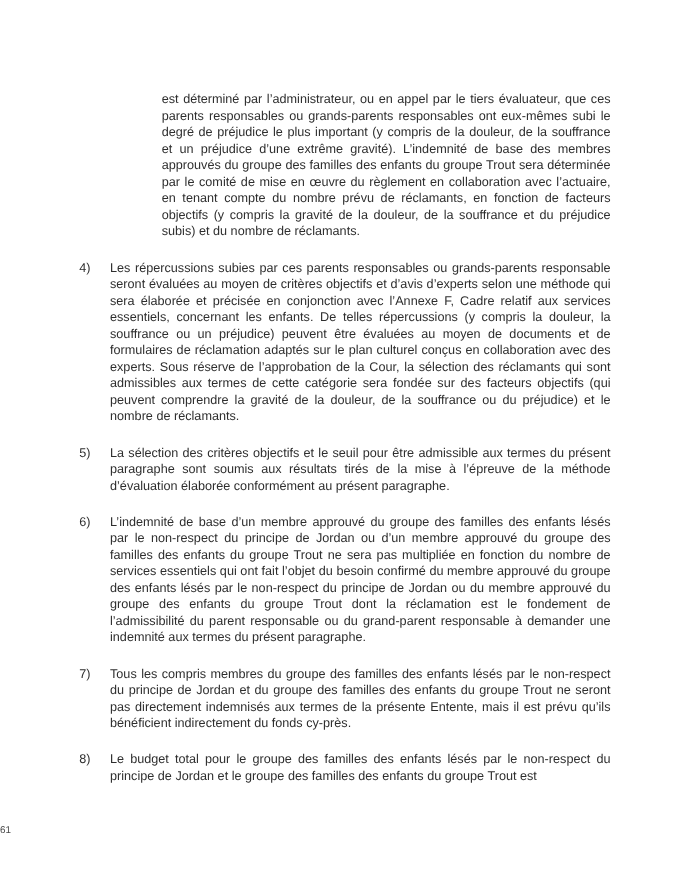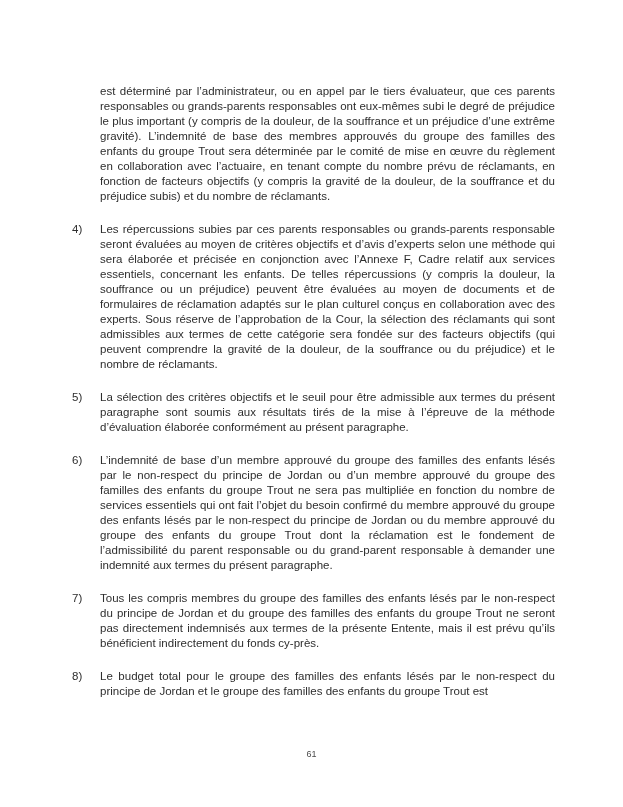--- a/index.html
+++ b/index.html
@@ -23,40 +23,41 @@
     width: 455px;
     font-size: 11.5px;
     line-height: 15px;
     text-align: justify;
   }
   .para {
     margin: 0;
   }
   .continuation {
     margin-bottom: 18px;
+    margin-left: 47px;
   }
   .list-item {
     position: relative;
     margin-bottom: 18px;
   }
   .list-item:last-child {
     margin-bottom: 0;
   }
   .marker {
     position: absolute;
     left: -28px;
     top: 0;
     text-align: left;
   }
   .page-number {
     position: absolute;
     top: 749px;
     left: 0;
     width: 100%;
-    text-align: center;
+    text-align: left;
     font-size: 9px;
     line-height: 11px;
     color: #4a4a4a;
   }
 </style>
 </head>
 <body>
 
 <div class="page">
   <div class="content">

